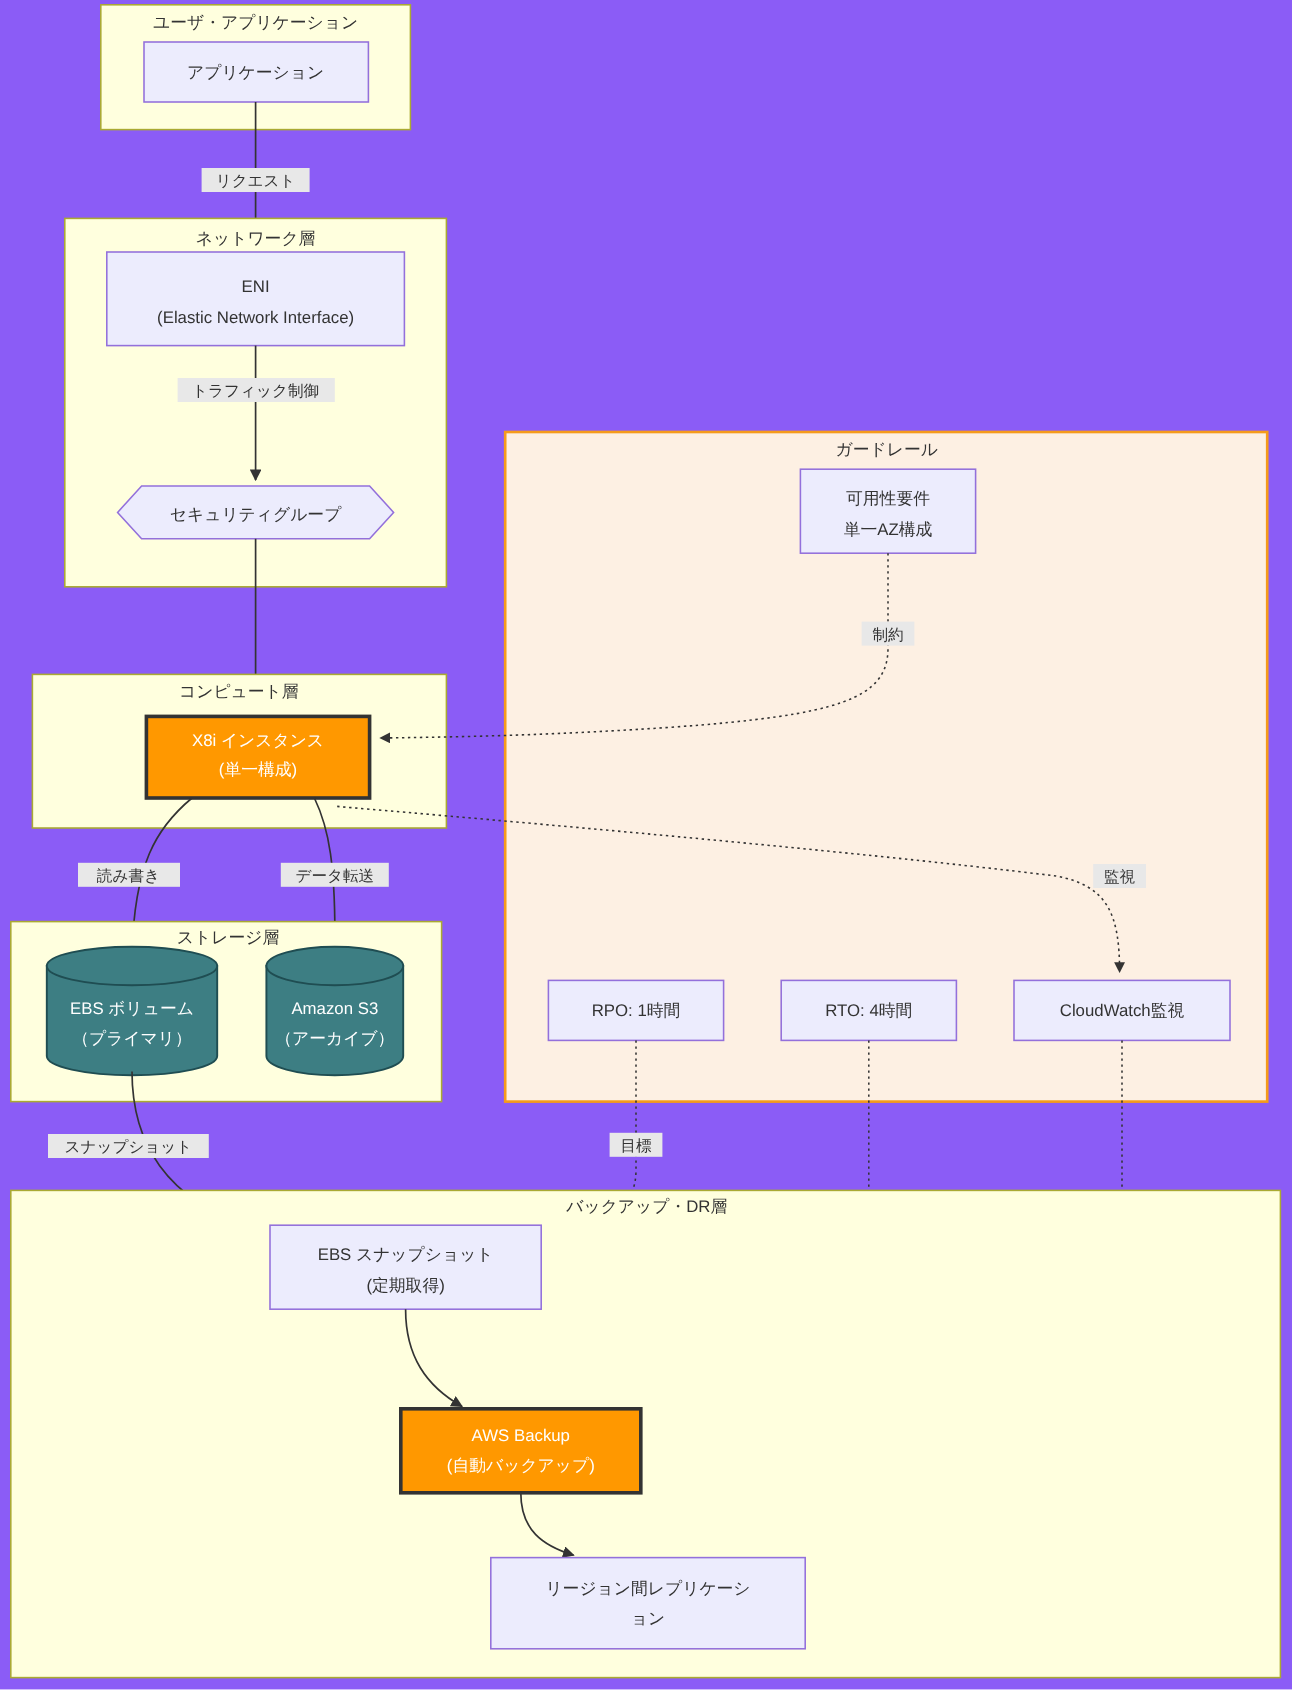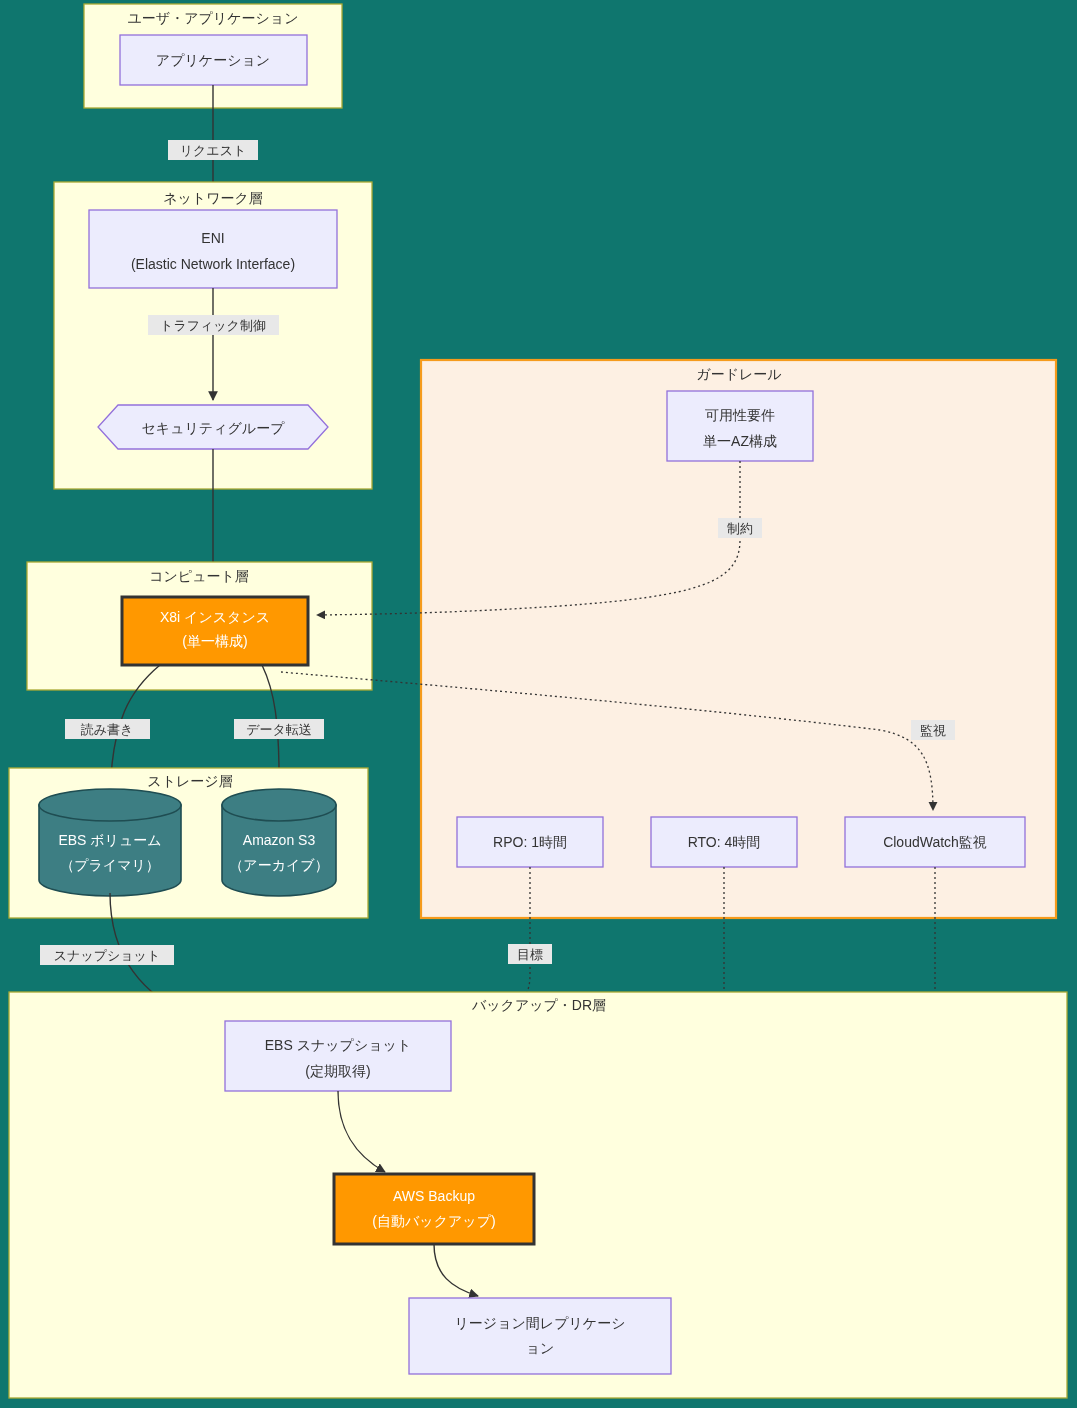--- a/index.html
+++ b/index.html
@@ -1,17 +1,17 @@
 <!DOCTYPE html>
 <html><head>
 <meta charset="utf-8">
 <style>
   html,body{margin:0;padding:0;background:#ffffff;}
   body{width:1077px;height:1408px;font-family:"Liberation Sans","DejaVu Sans",sans-serif;}
-  #stage{position:relative;width:1077px;height:1408px;overflow:hidden;background:#0f766e;}
+  #stage{position:relative;width:1077px;height:1408px;overflow:hidden;background:#8b5cf6;}
   svg{display:block;}
   .sgtitle{font-size:14px;fill:#333333;}
   .nodelbl{font-size:14px;fill:#333333;}
   .nodelbl-w{font-size:14px;fill:#ffffff;}
   .edgelbl{font-size:13px;fill:#333333;}
   .elbg{fill:#e8e8e8;}
 </style>
 </head>
 <body>
 

